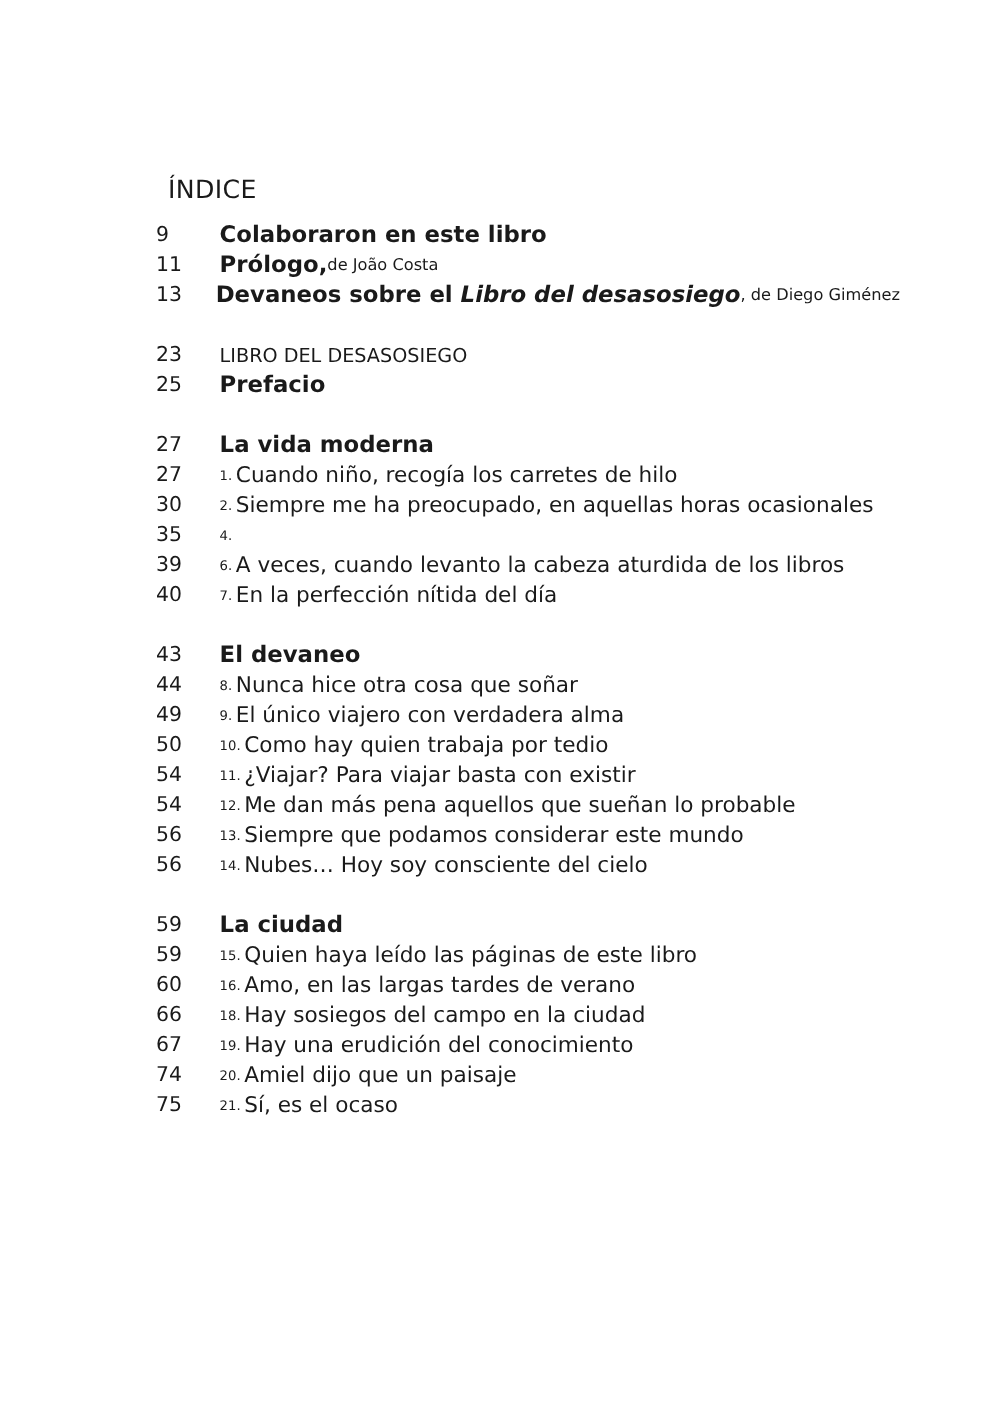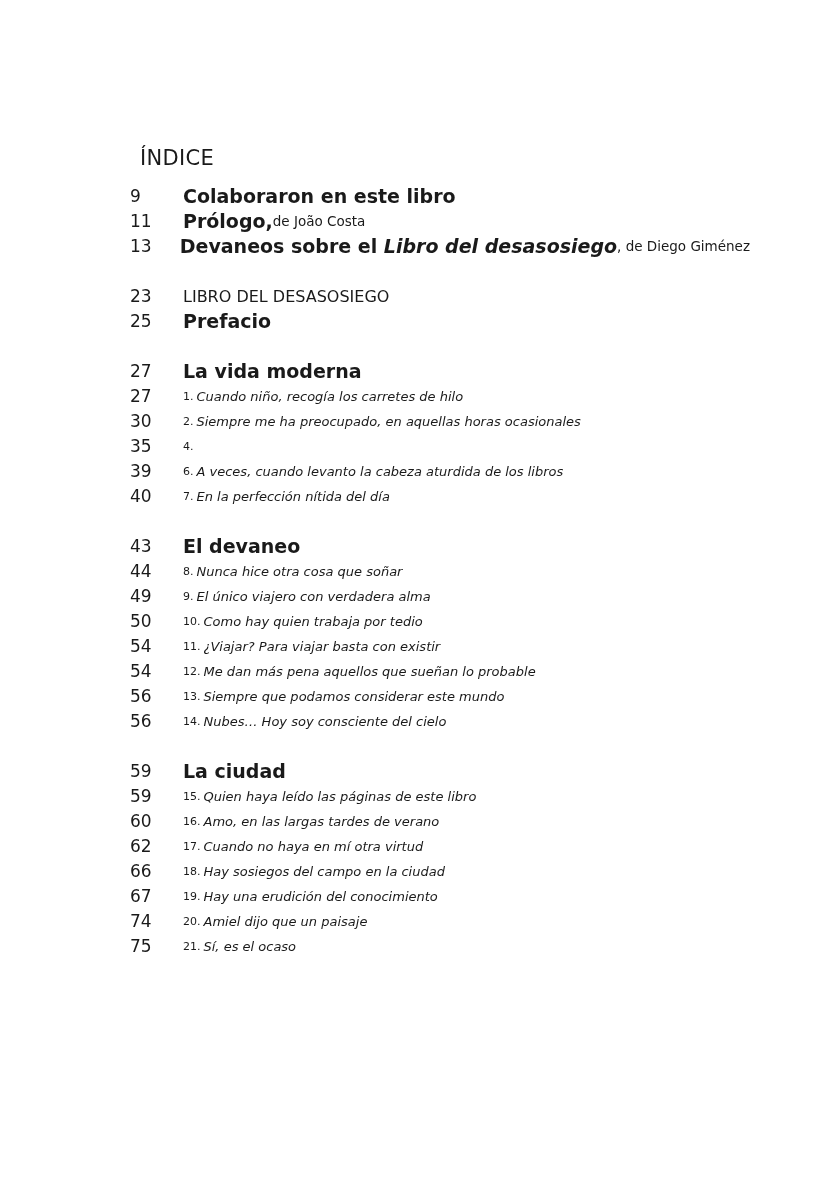--- a/index.html
+++ b/index.html
@@ -7,21 +7,21 @@
          font-family: "DejaVu Sans", sans-serif; color: #1a1a1a; }
   .title { position: absolute; left: 124px; top: 130px; font-size: 21px;
            font-weight: normal; letter-spacing: 0.3px; margin: 16px; }
   .toc { position: absolute; left: 130px; top: 184px; width: 620px; }
   .row { height: 25px; line-height: 25px; display: flex; white-space: nowrap; }
   .gap { height: 25px; }
   .pg { width: 53px; font-size: 17px; }
   .bold { font-weight: bold; font-size: 19px; }
   .caps { font-size: 16px; }
   .num { font-size: 11px; margin-right: 3px; }
-  .ital { font-style: italic; font-size: 13px; }
+  .ital { font-size: 18px; }
   .by { font-size: 13.5px; text-align: right; }
 </style>
 </head>
 <body>
 
 <h1 class="title">ÍNDICE</h1>
 
 <div class="toc">
   <div class="row">
     <span class="pg">9</span>
@@ -127,25 +127,20 @@
         <span class="pg">59</span>
         <span class="num">15.</span>
         <span class="ital">Quien haya leído las páginas de este libro</span>
       </div>
       <div class="row">
         <span class="pg">60</span>
         <span class="num">16.</span>
         <span class="ital">Amo, en las largas tardes de verano</span>
       </div>
       <div class="row">
-        <span class="pg">62</span>
-        <span class="num">17.</span>
-        <span class="ital">Cuando no haya en mí otra virtud</span>
-      </div>
-      <div class="row">
         <span class="pg">66</span>
         <span class="num">18.</span>
         <span class="ital">Hay sosiegos del campo en la ciudad</span>
       </div>
       <div class="row">
         <span class="pg">67</span>
         <span class="num">19.</span>
         <span class="ital">Hay una erudición del conocimiento</span>
       </div>
       <div class="row">

